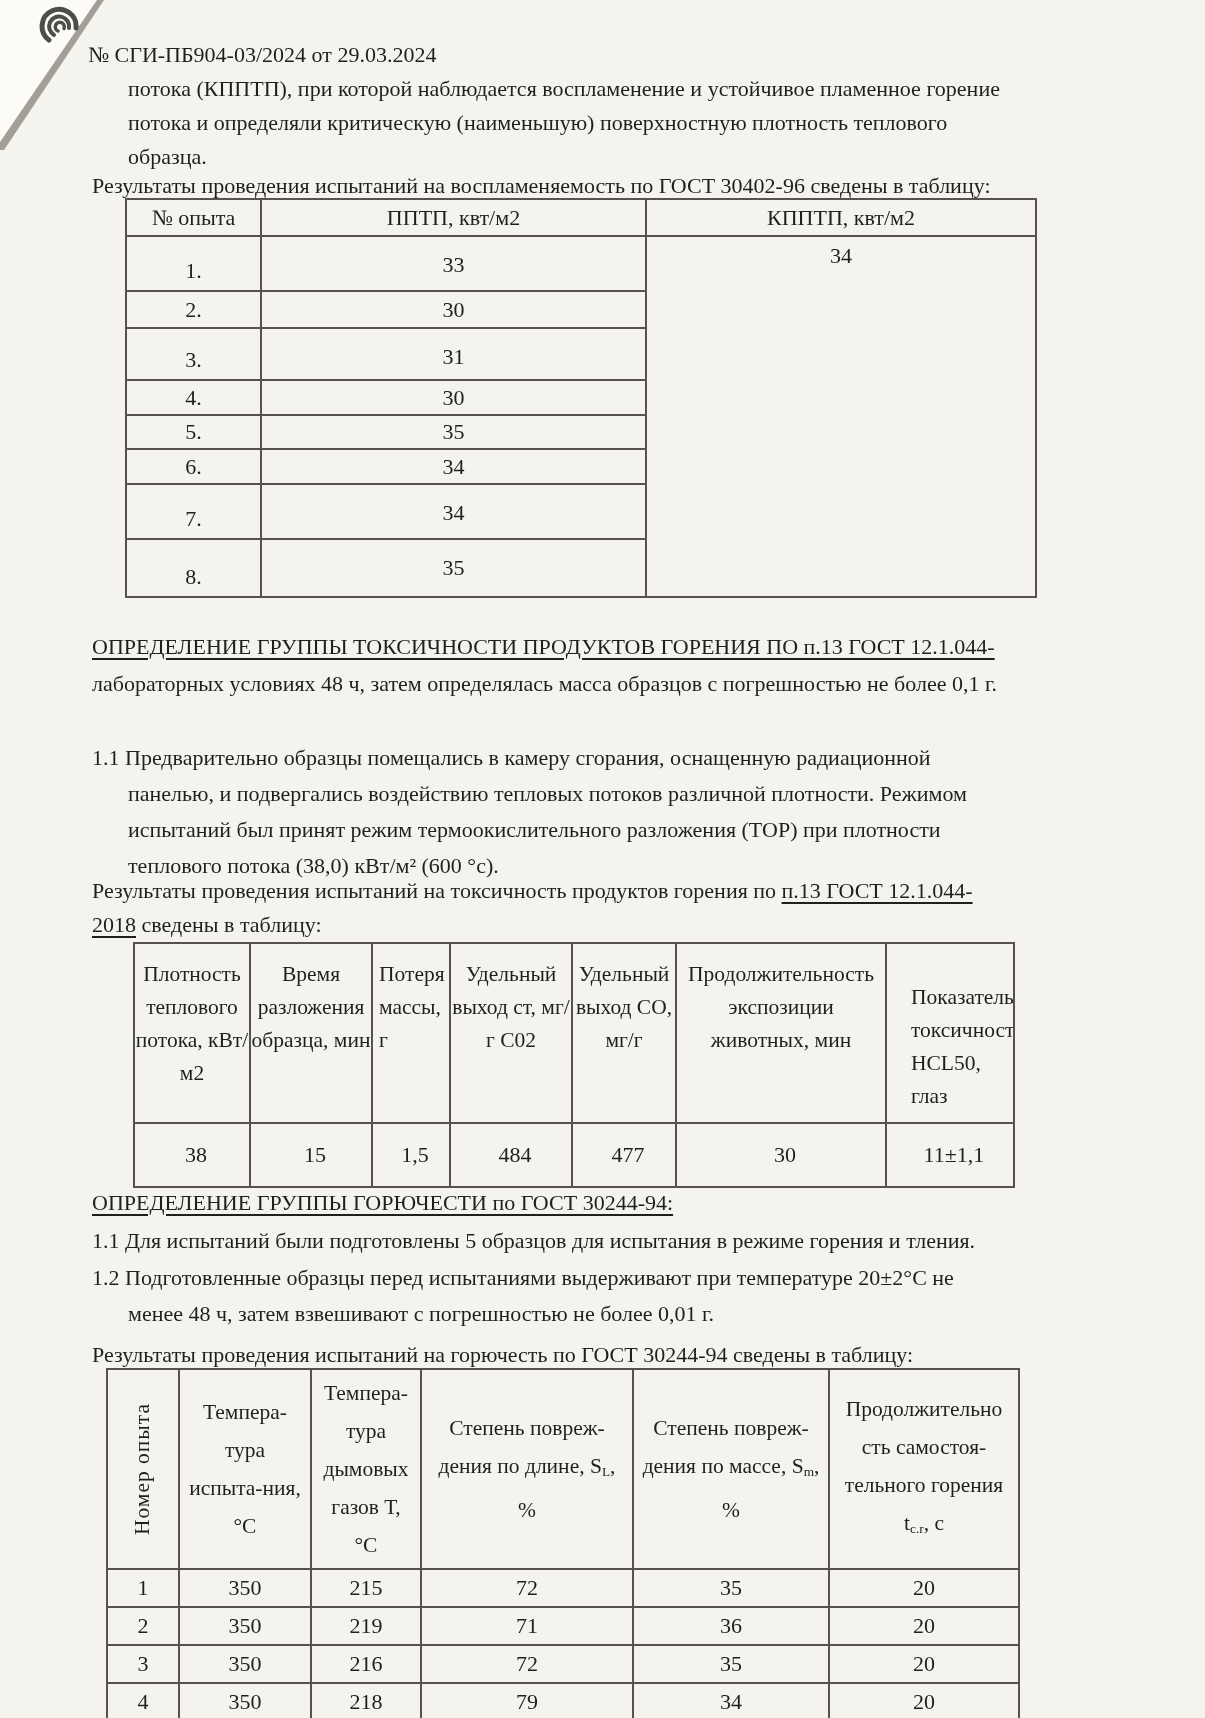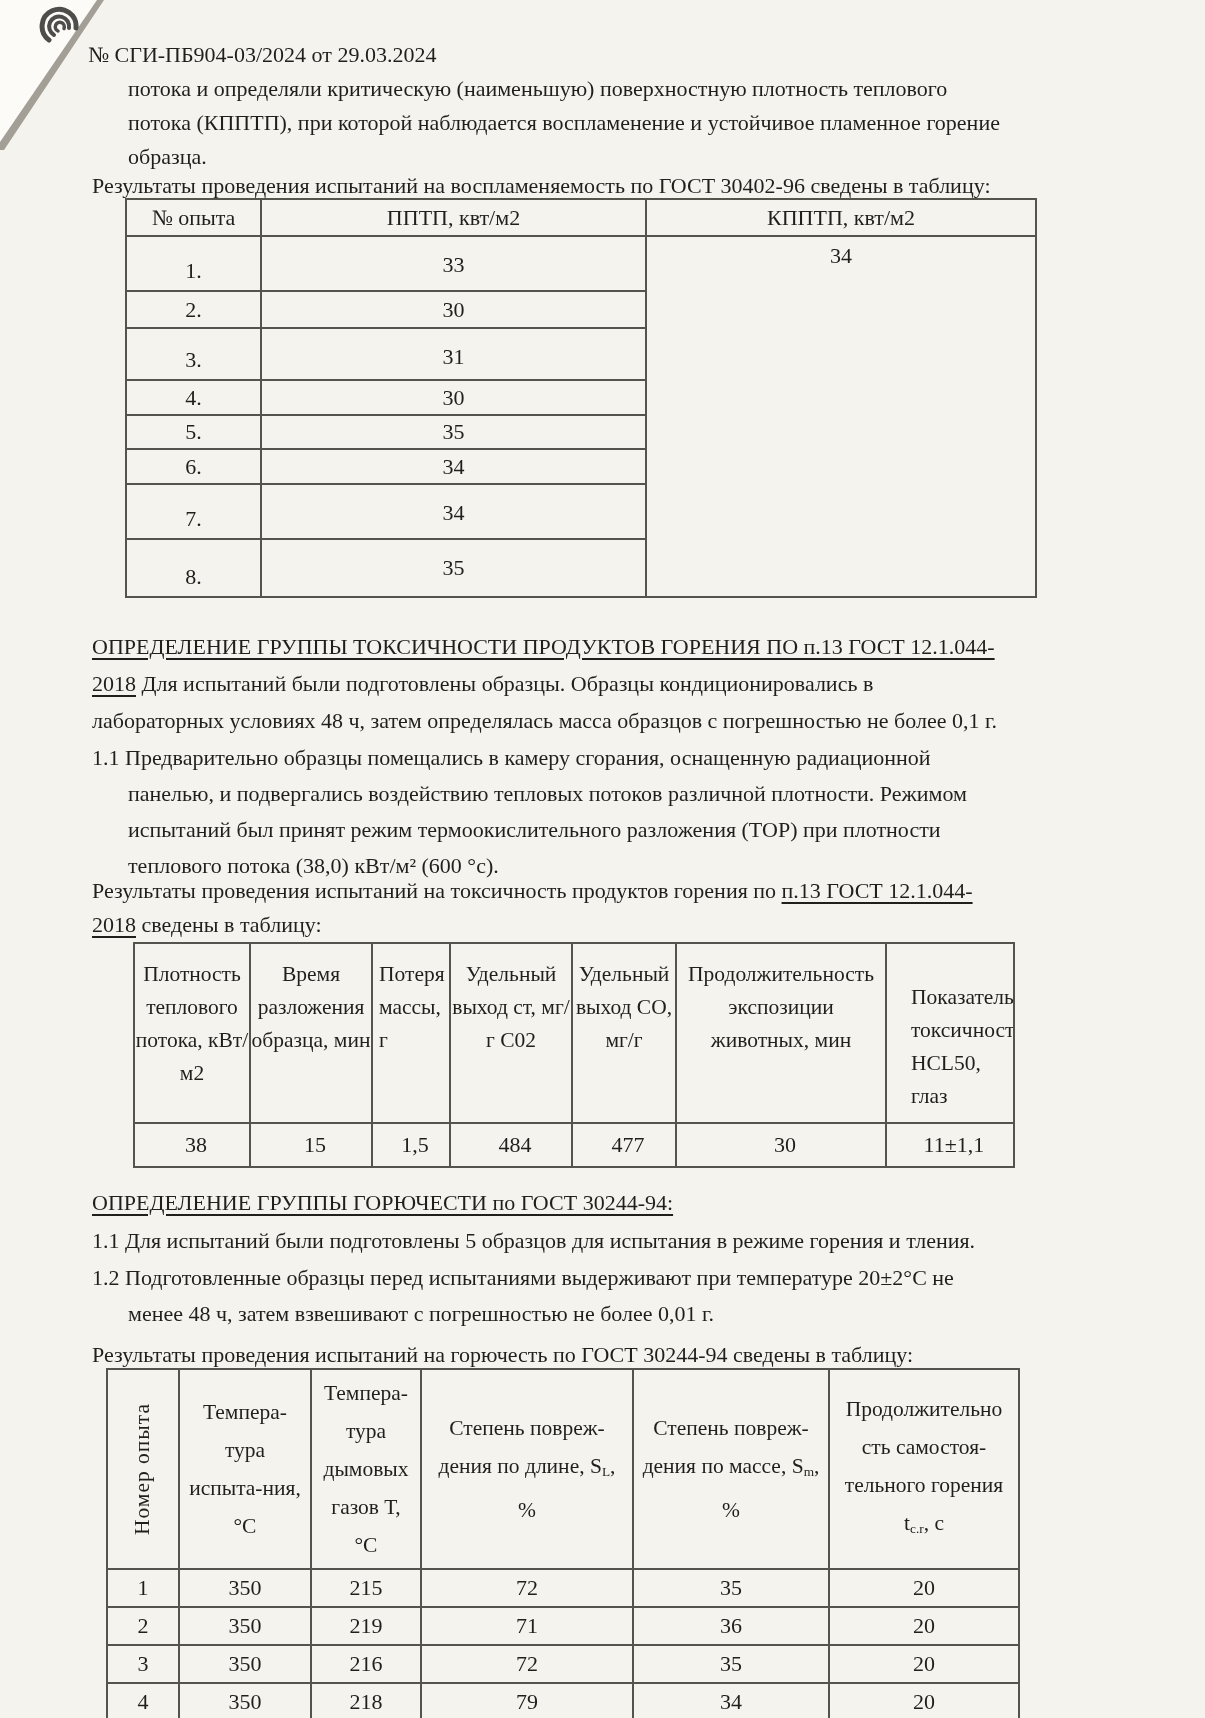--- a/index.html
+++ b/index.html
@@ -46,21 +46,21 @@
   .t1 .kpptp-cell { vertical-align:top; padding-top:6px; }
   .t1 tr.tall td.v { vertical-align:top; padding-top:15px; }
   .t1 tr.tall td.n { vertical-align:bottom; padding-bottom:6px; }
 
   
   .t2 { left:133px; top:942px; }
   .t2 table { width:880px; }
   .t2 th { height:180px; vertical-align:top; padding-top:14px; line-height:33px; font-size:21.5px; }
   .t2 th.left { text-align:left; padding-left:6px; }
   .t2 th.mid { vertical-align:middle; text-align:left; padding-left:24px; padding-top:28px; }
-  .t2 td { height:44px;padding-left:8px; }
+  .t2 td { height:64px;padding-left:8px; }
 
   
   .t3 { left:106px; top:1368px; }
   .t3 table { width:912px; }
   .t3 th { height:162px; line-height:38px; font-size:21.5px; padding:4px 6px; }
   .t3 td { height:38px; }
   .vtext { writing-mode:vertical-rl; transform:rotate(180deg);
            margin:0 auto; line-height:1; letter-spacing:1px; font-size:21.5px; }
   sub.s { font-size:0.62em; vertical-align:-0.25em; }
 </style>
@@ -75,22 +75,22 @@
       <path d="M13 36 A17 17 0 1 1 40 24" stroke-width="5"></path>
       <path d="M18 31 A10 10 0 1 1 33 24" stroke-width="4"></path>
       <path d="M22 27 A4.5 4.5 0 1 1 28 24.5" stroke-width="3.5"></path>
     </g>
   </svg>
 </div>
 
 <div class="abs doc-number line">№ СГИ-ПБ904-03/2024 от 29.03.2024</div>
 
 <div class="abs intro fs-body" style="line-height:34px;">
+  <div class="line">потока (КППТП), при которой наблюдается воспламенение и устойчивое пламенное горение</div>
   <div class="line">потока и определяли критическую (наименьшую) поверхностную плотность теплового</div>
-  <div class="line">потока (КППТП), при которой наблюдается воспламенение и устойчивое пламенное горение</div>
   <div class="line">образца.</div>
 </div>
 
 <div class="abs line fs-body" style="left:92px; top:167px;">Результаты проведения испытаний на воспламеняемость по ГОСТ 30402-96 сведены в таблицу:</div>
 
 <div class="abs t1">
   <table>
     <colgroup>
         <col class="c-num">
         <col class="c-pptp">
@@ -136,21 +136,20 @@
       <tr class="tall" style="height:58px;">
         <td class="n">8.</td>
         <td class="v">35</td>
       </tr>
     </tbody>
   </table>
 </div>
 
 <div class="abs fs-body" style="left:92px; top:628px;">
   <div class="line"><span class="u">ОПРЕДЕЛЕНИЕ ГРУППЫ ТОКСИЧНОСТИ ПРОДУКТОВ ГОРЕНИЯ ПО п.13  ГОСТ 12.1.044-</span></div>
-  <div class="line"><span class="u">2018</span><span> Для испытаний были подготовлены образцы. Образцы кондиционировались в</span></div>
   <div class="line">лабораторных условиях 48 ч, затем определялась масса образцов с погрешностью не более 0,1 г.</div>
 </div>
 
 <div class="abs fs-body" style="left:92px; top:740px; line-height:36px;">
   <div class="line">1.1 Предварительно образцы помещались в камеру сгорания, оснащенную радиационной</div>
   <div class="line hang">панелью, и подвергались воздействию тепловых потоков различной плотности. Режимом</div>
   <div class="line hang">испытаний был принят режим термоокислительного разложения (ТОР) при плотности</div>
   <div class="line hang">теплового потока (38,0) кВт/м² (600 °с).</div>
 </div>
 

